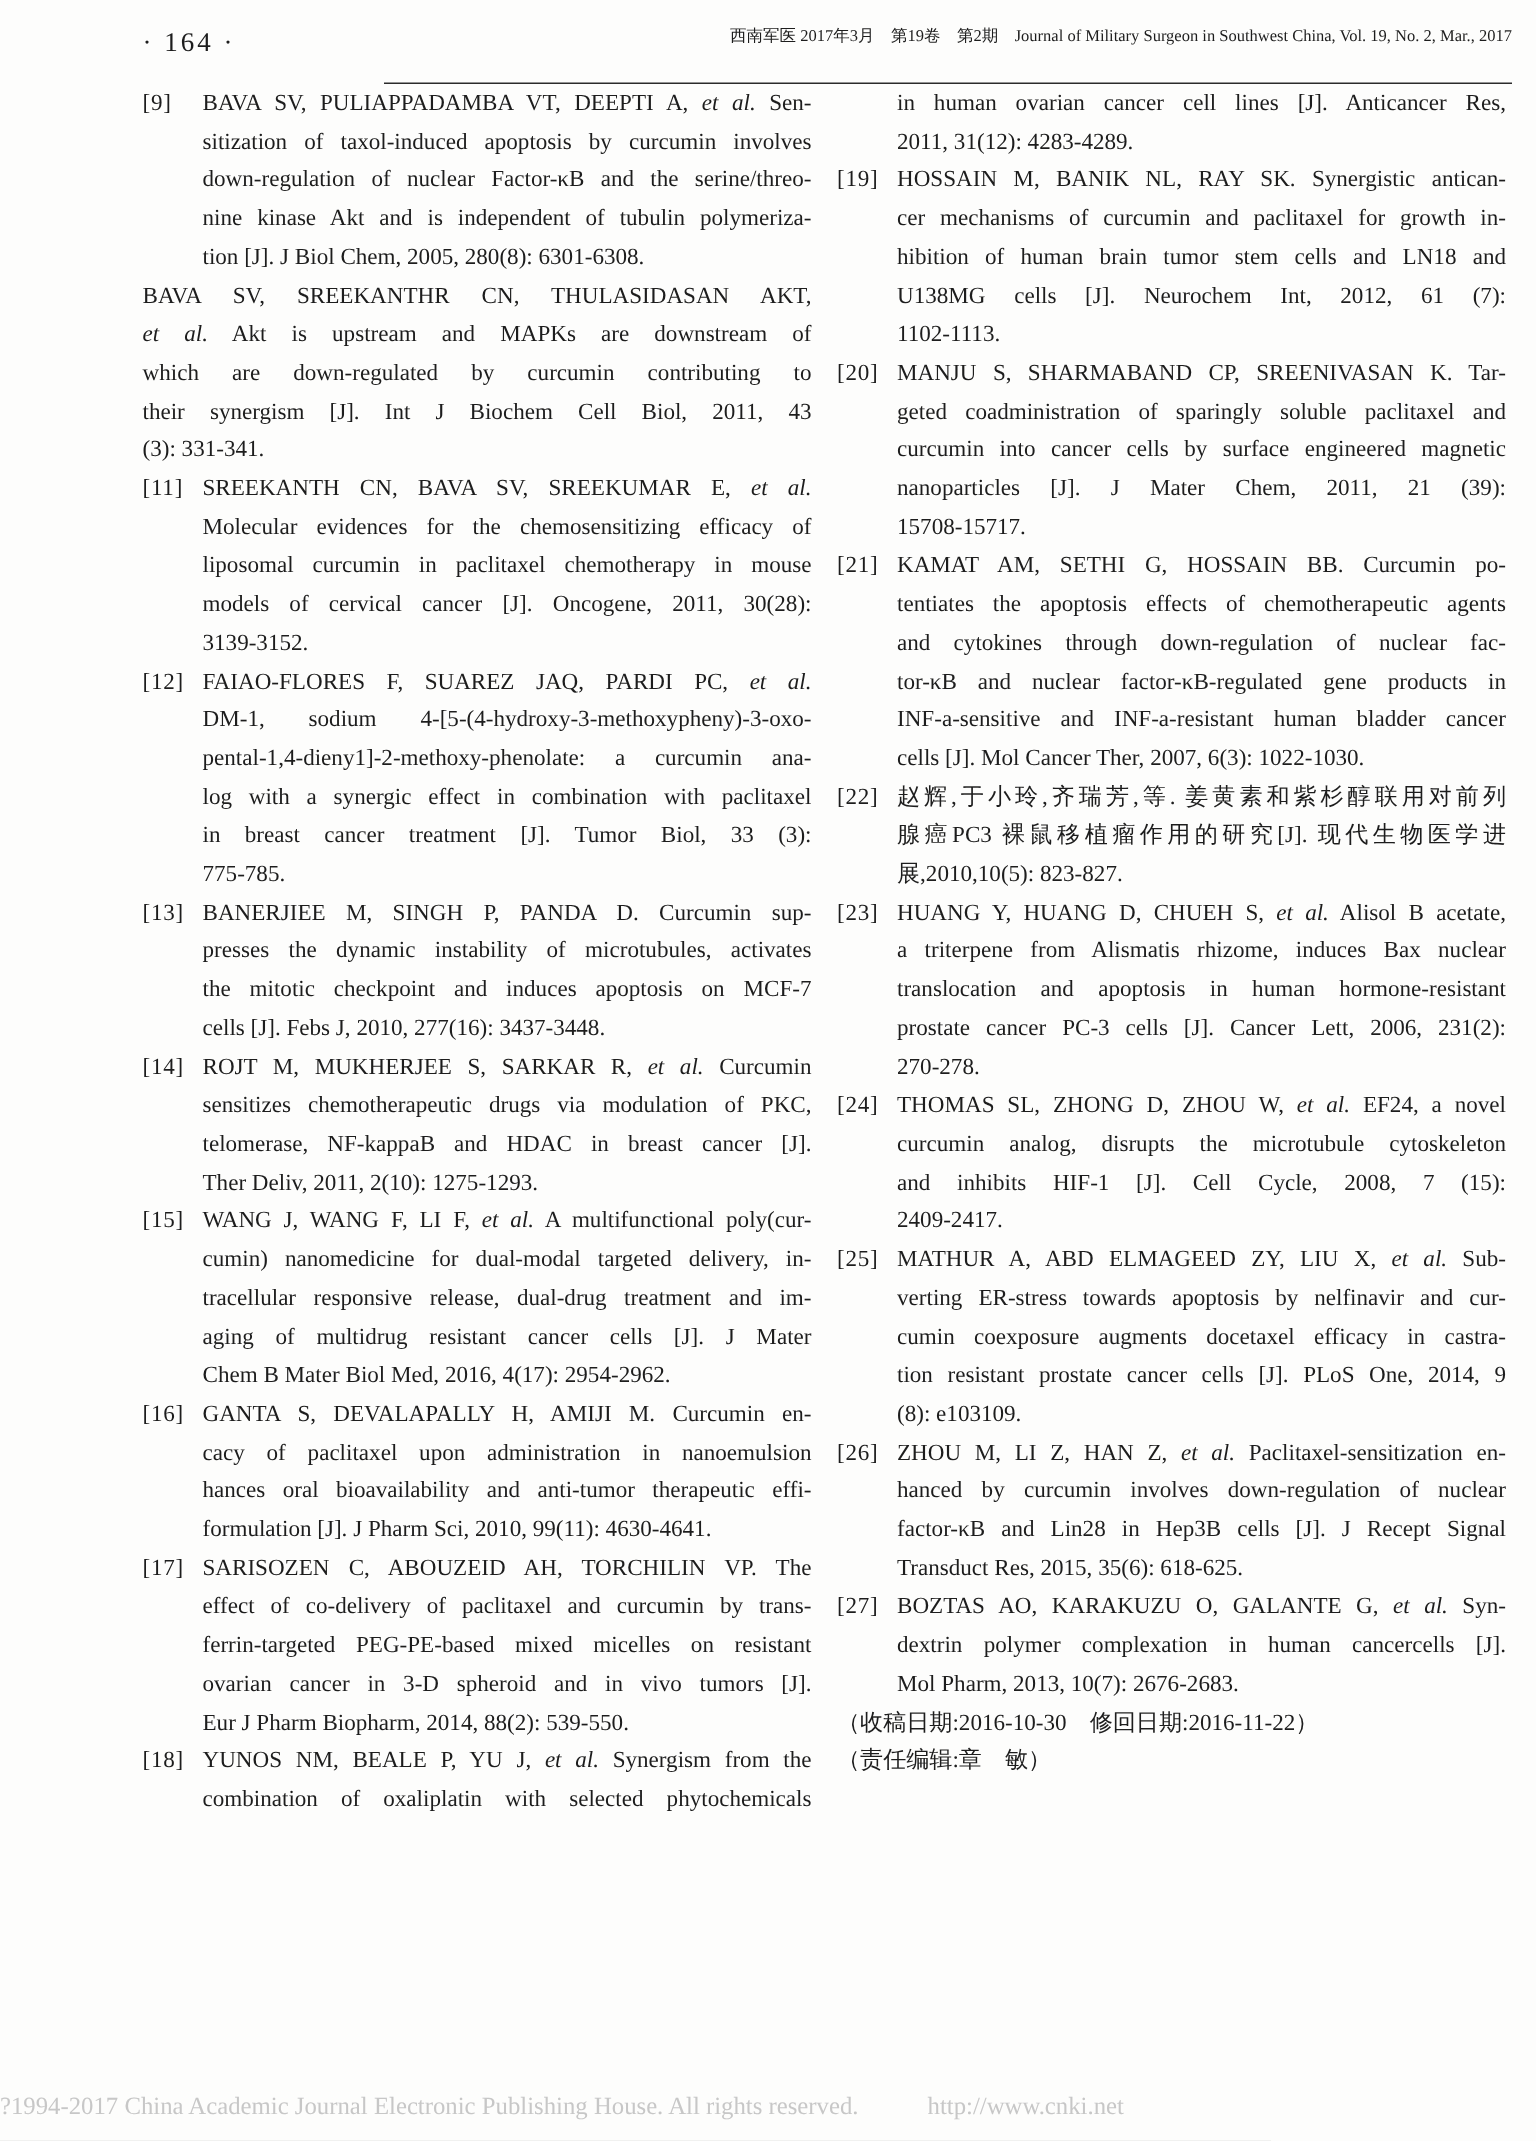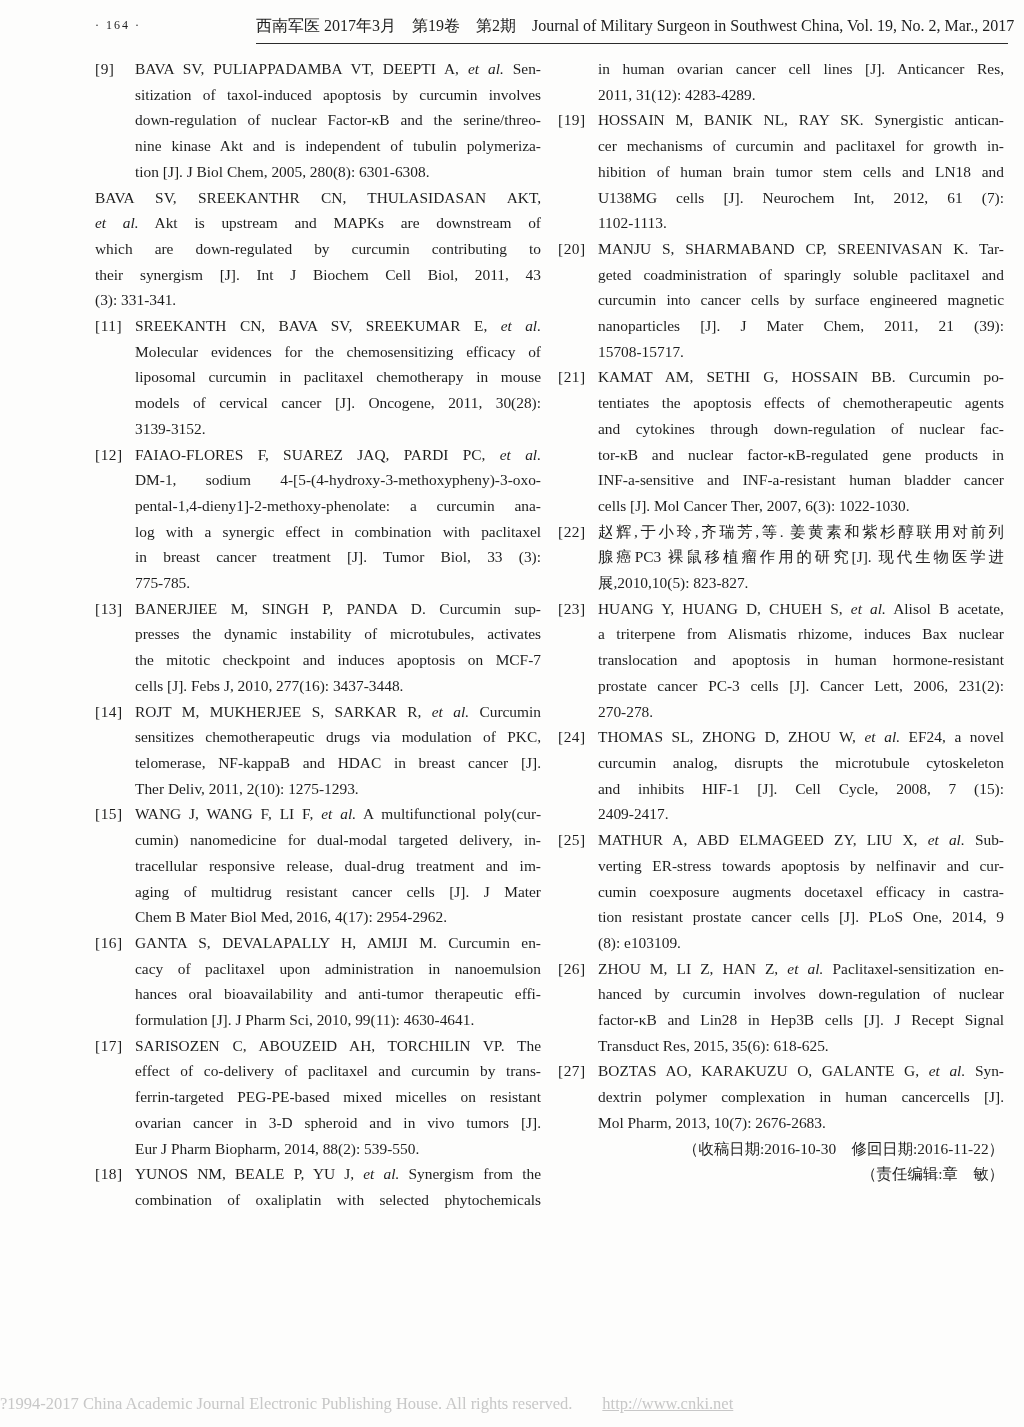--- a/index.html
+++ b/index.html
@@ -11,31 +11,31 @@
     background: #fdfdfc;
     font-family: "Liberation Serif", "DejaVu Serif", serif;
     color: #1d1d1d;
     overflow: hidden;
     margin: 0 auto;
   }
   
   .page-num {
     position: absolute;
     top: 18px; left: 95px;
-    font-size: 12px;
+    font-size: 18px;
     letter-spacing: 2px;
     white-space: nowrap;
   }
   .journal-line {
     position: absolute;
     top: 16px; left: 256px; width: 752px;
-    font-size: 16px;
+    font-size: 11px;
     text-align: right;
     white-space: nowrap;
-    padding-bottom: 6px;
+    padding-bottom: 24px;
     border-bottom: 1.6px solid #2b2b2b;
   }
   
   .columns {
     position: absolute;
     top: 56px; left: 95px;
     display: flex;
     gap: 17px;
   }
   .col { width: 446px; }
@@ -55,32 +55,31 @@
     text-justify: inter-word;
     white-space: nowrap;
   }
   .ref-line.last {
     text-align: left;
     text-align-last: left;
   }
   .closing-line {
     font-size: 15.4px;
     line-height: 25.7px;
-    text-align: right;
     white-space: nowrap;
   }
   
   .footer {
     position: absolute;
     top: 1394px; left: 0; right: 0;
     font-size: 16.5px;
     color: #c7c7c7;
     white-space: nowrap;
   }
-  .footer .url { margin-left: 30px; text-decoration: underline; }
+  .footer .url { margin-left: 46px; }
   i { font-style: italic; }
 </style>
 </head>
 <body>
 
 <div class="page">
 
   <div class="page-num">· 164 ·</div>
 
   <div class="journal-line">西南军医 2017年3月　第19卷　第2期　Journal of Military Surgeon in Southwest China, Vol. 19, No. 2, Mar., 2017</div>

